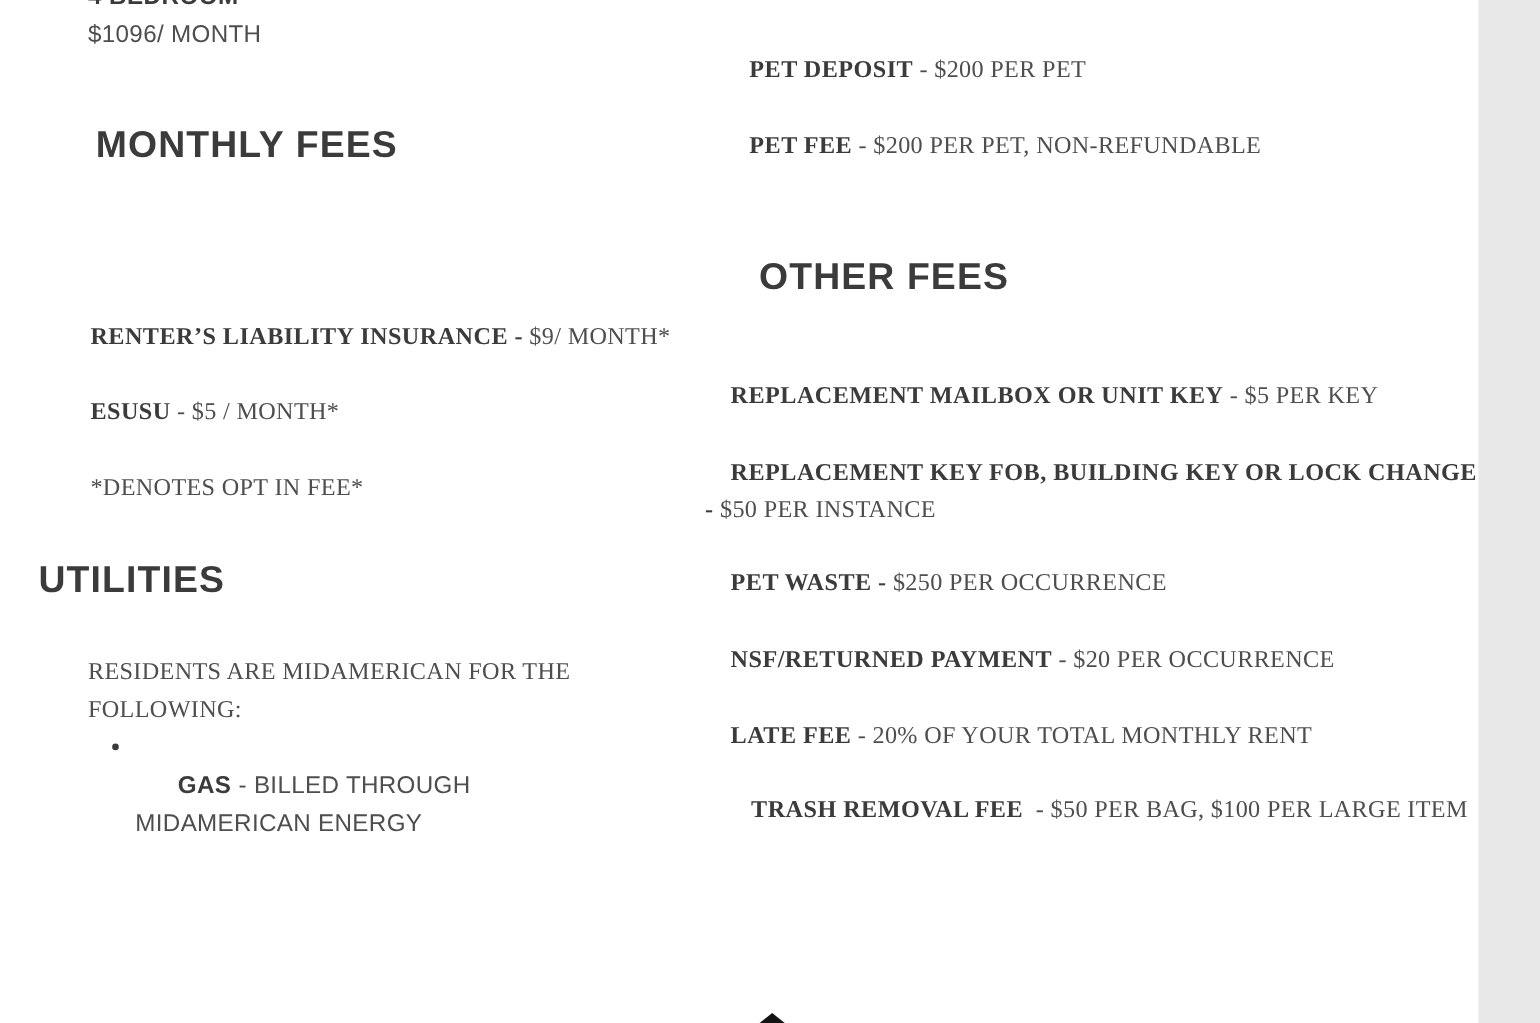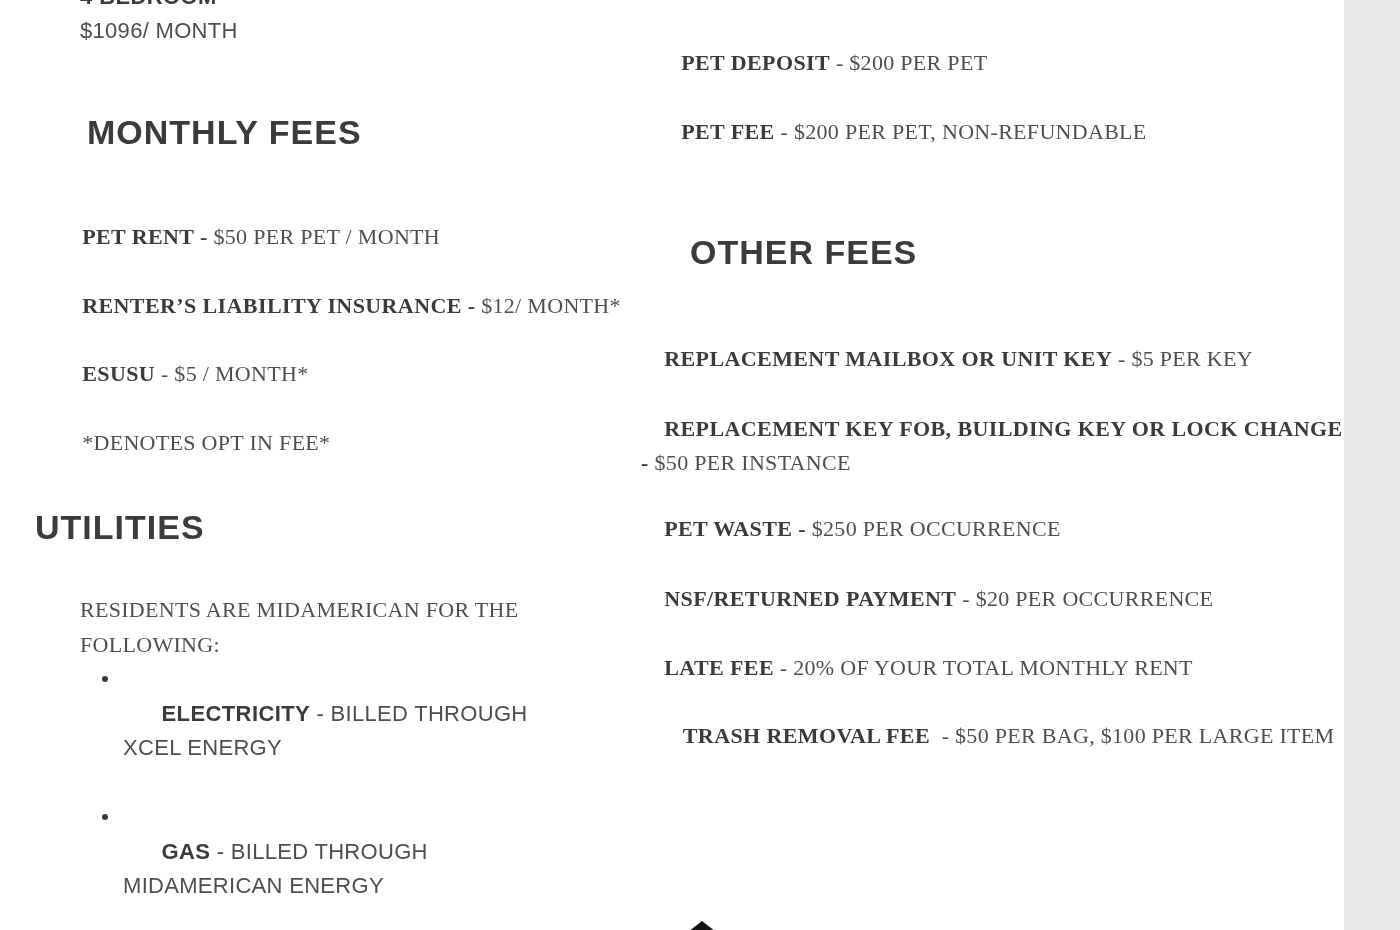--- a/index.html
+++ b/index.html
@@ -88,41 +88,35 @@
 
 <div class="doc">
 
   <div class="abs pricing">
     <div class="p-label">4 BEDROOM -</div>
     <div class="p-value">$1096/ MONTH</div>
   </div>
 
   <h2 class="abs heading h-monthly">MONTHLY FEES</h2>
 
-  <div class="abs fee-line item-pet-rent">
-    <b>PET RENT -</b><span> $50 PER PET / MONTH</span>
-  </div>
   <div class="abs fee-line item-renters">
-    <b>RENTER’S LIABILITY INSURANCE -</b><span> $12/ MONTH*</span>
+    <b>RENTER’S LIABILITY INSURANCE -</b><span> $9/ MONTH*</span>
   </div>
   <div class="abs fee-line item-esusu">
     <b>ESUSU</b><span> - $5 / MONTH*</span>
   </div>
   <div class="abs fee-line item-denotes">
     <b></b><span>*DENOTES OPT IN FEE*</span>
   </div>
 
   <h2 class="abs heading h-utilities">UTILITIES</h2>
 
   <div class="abs fee-line residents">RESIDENTS ARE MIDAMERICAN FOR THE FOLLOWING:</div>
 
   <div class="abs bullets">
-    <div class="bullet">
-      <span class="dot"></span><b>ELECTRICITY</b><span> - BILLED THROUGH XCEL ENERGY</span>
-    </div>
     <div class="bullet">
       <span class="dot"></span><b>GAS</b><span> - BILLED THROUGH MIDAMERICAN ENERGY</span>
     </div>
 
   </div>
 
   <div class="abs fee-line item-pet-deposit">
     <b>PET DEPOSIT</b><span> - $200 PER PET</span>
   </div>
   <div class="abs fee-line item-pet-fee">

